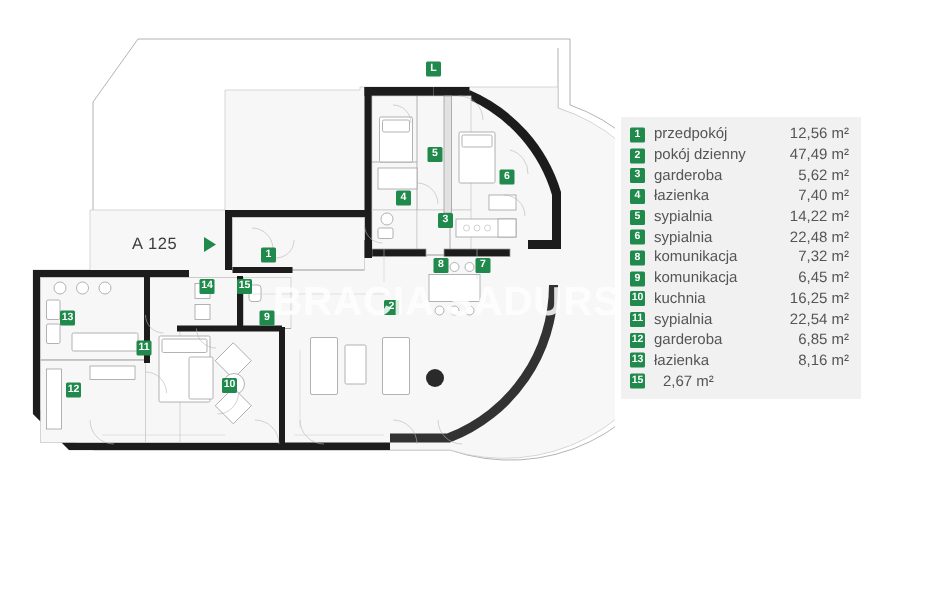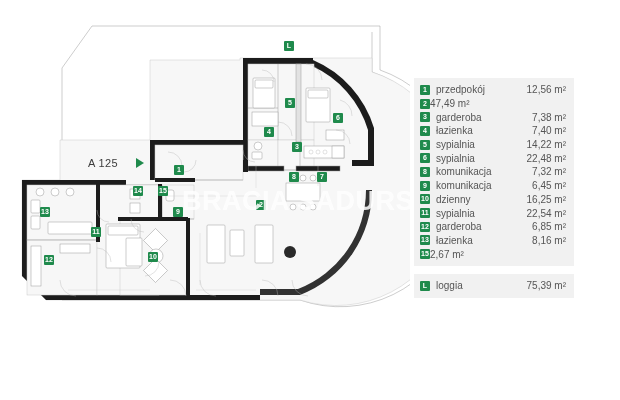--- a/index.html
+++ b/index.html
@@ -45,21 +45,21 @@
   #legend{position:absolute;left:414px;top:78px;width:160px;}
   .legend-panel{background:#f1f1f1;padding:5px 8px 5px 6px;}
   .legend-panel + .legend-panel{margin-top:8px;}
   .lrow{display:flex;align-items:center;height:13.7px;}
   .lbadge{
     background:#1f8a4c;color:#fff;font-size:7px;line-height:10px;
     height:10px;min-width:10px;text-align:center;border-radius:1px;
     font-weight:bold;padding:0 1px;box-sizing:border-box;flex:0 0 auto;
   }
   .lname{margin-left:6px;font-size:10px;color:#555555;flex:1 1 auto;white-space:nowrap;}
-  .larea{font-size:10px;color:#555555;text-align:right;white-space:nowrap;}
+  .larea{font-size:10px;color:#555555;text-align:right;white-space:nowrap;margin-left:12px;}
 </style>
 </head>
 <body>
 
 <div id="stage">
 
   <div id="plan">
     <svg width="410" height="400" viewBox="0 0 410 400" xmlns="http://www.w3.org/2000/svg">
       <defs>
         <style>
@@ -266,26 +266,27 @@
 
   <div id="legend">
     <div class="legend-panel" id="legend-rooms">
         <div class="lrow">
           <span class="lbadge">1</span>
           <span class="lname">przedpokój</span>
           <span class="larea">12,56 m²</span>
         </div>
         <div class="lrow">
           <span class="lbadge">2</span>
+          <span class="lname">pokój dzienny</span>
           <span class="larea">47,49 m²</span>
         </div>
         <div class="lrow">
           <span class="lbadge">3</span>
           <span class="lname">garderoba</span>
-          <span class="larea">7,38 m²</span>
+          <span class="larea">5,62 m²</span>
         </div>
         <div class="lrow">
           <span class="lbadge">4</span>
           <span class="lname">łazienka</span>
           <span class="larea">7,40 m²</span>
         </div>
         <div class="lrow">
           <span class="lbadge">5</span>
           <span class="lname">sypialnia</span>
           <span class="larea">14,22 m²</span>
@@ -300,21 +301,21 @@
           <span class="lname">komunikacja</span>
           <span class="larea">7,32 m²</span>
         </div>
         <div class="lrow">
           <span class="lbadge">9</span>
           <span class="lname">komunikacja</span>
           <span class="larea">6,45 m²</span>
         </div>
         <div class="lrow">
           <span class="lbadge">10</span>
-          <span class="lname">dzienny</span>
+          <span class="lname">kuchnia</span>
           <span class="larea">16,25 m²</span>
         </div>
         <div class="lrow">
           <span class="lbadge">11</span>
           <span class="lname">sypialnia</span>
           <span class="larea">22,54 m²</span>
         </div>
         <div class="lrow">
           <span class="lbadge">12</span>
           <span class="lname">garderoba</span>
@@ -323,22 +324,15 @@
         <div class="lrow">
           <span class="lbadge">13</span>
           <span class="lname">łazienka</span>
           <span class="larea">8,16 m²</span>
         </div>
         <div class="lrow">
           <span class="lbadge">15</span>
           <span class="larea">2,67 m²</span>
         </div>
       </div>
-    <div class="legend-panel" id="legend-extras">
-        <div class="lrow">
-          <span class="lbadge">L</span>
-          <span class="lname">loggia</span>
-          <span class="larea">75,39 m²</span>
-        </div>
-      </div>
   </div>
 
 </div>
 
 </body></html>

